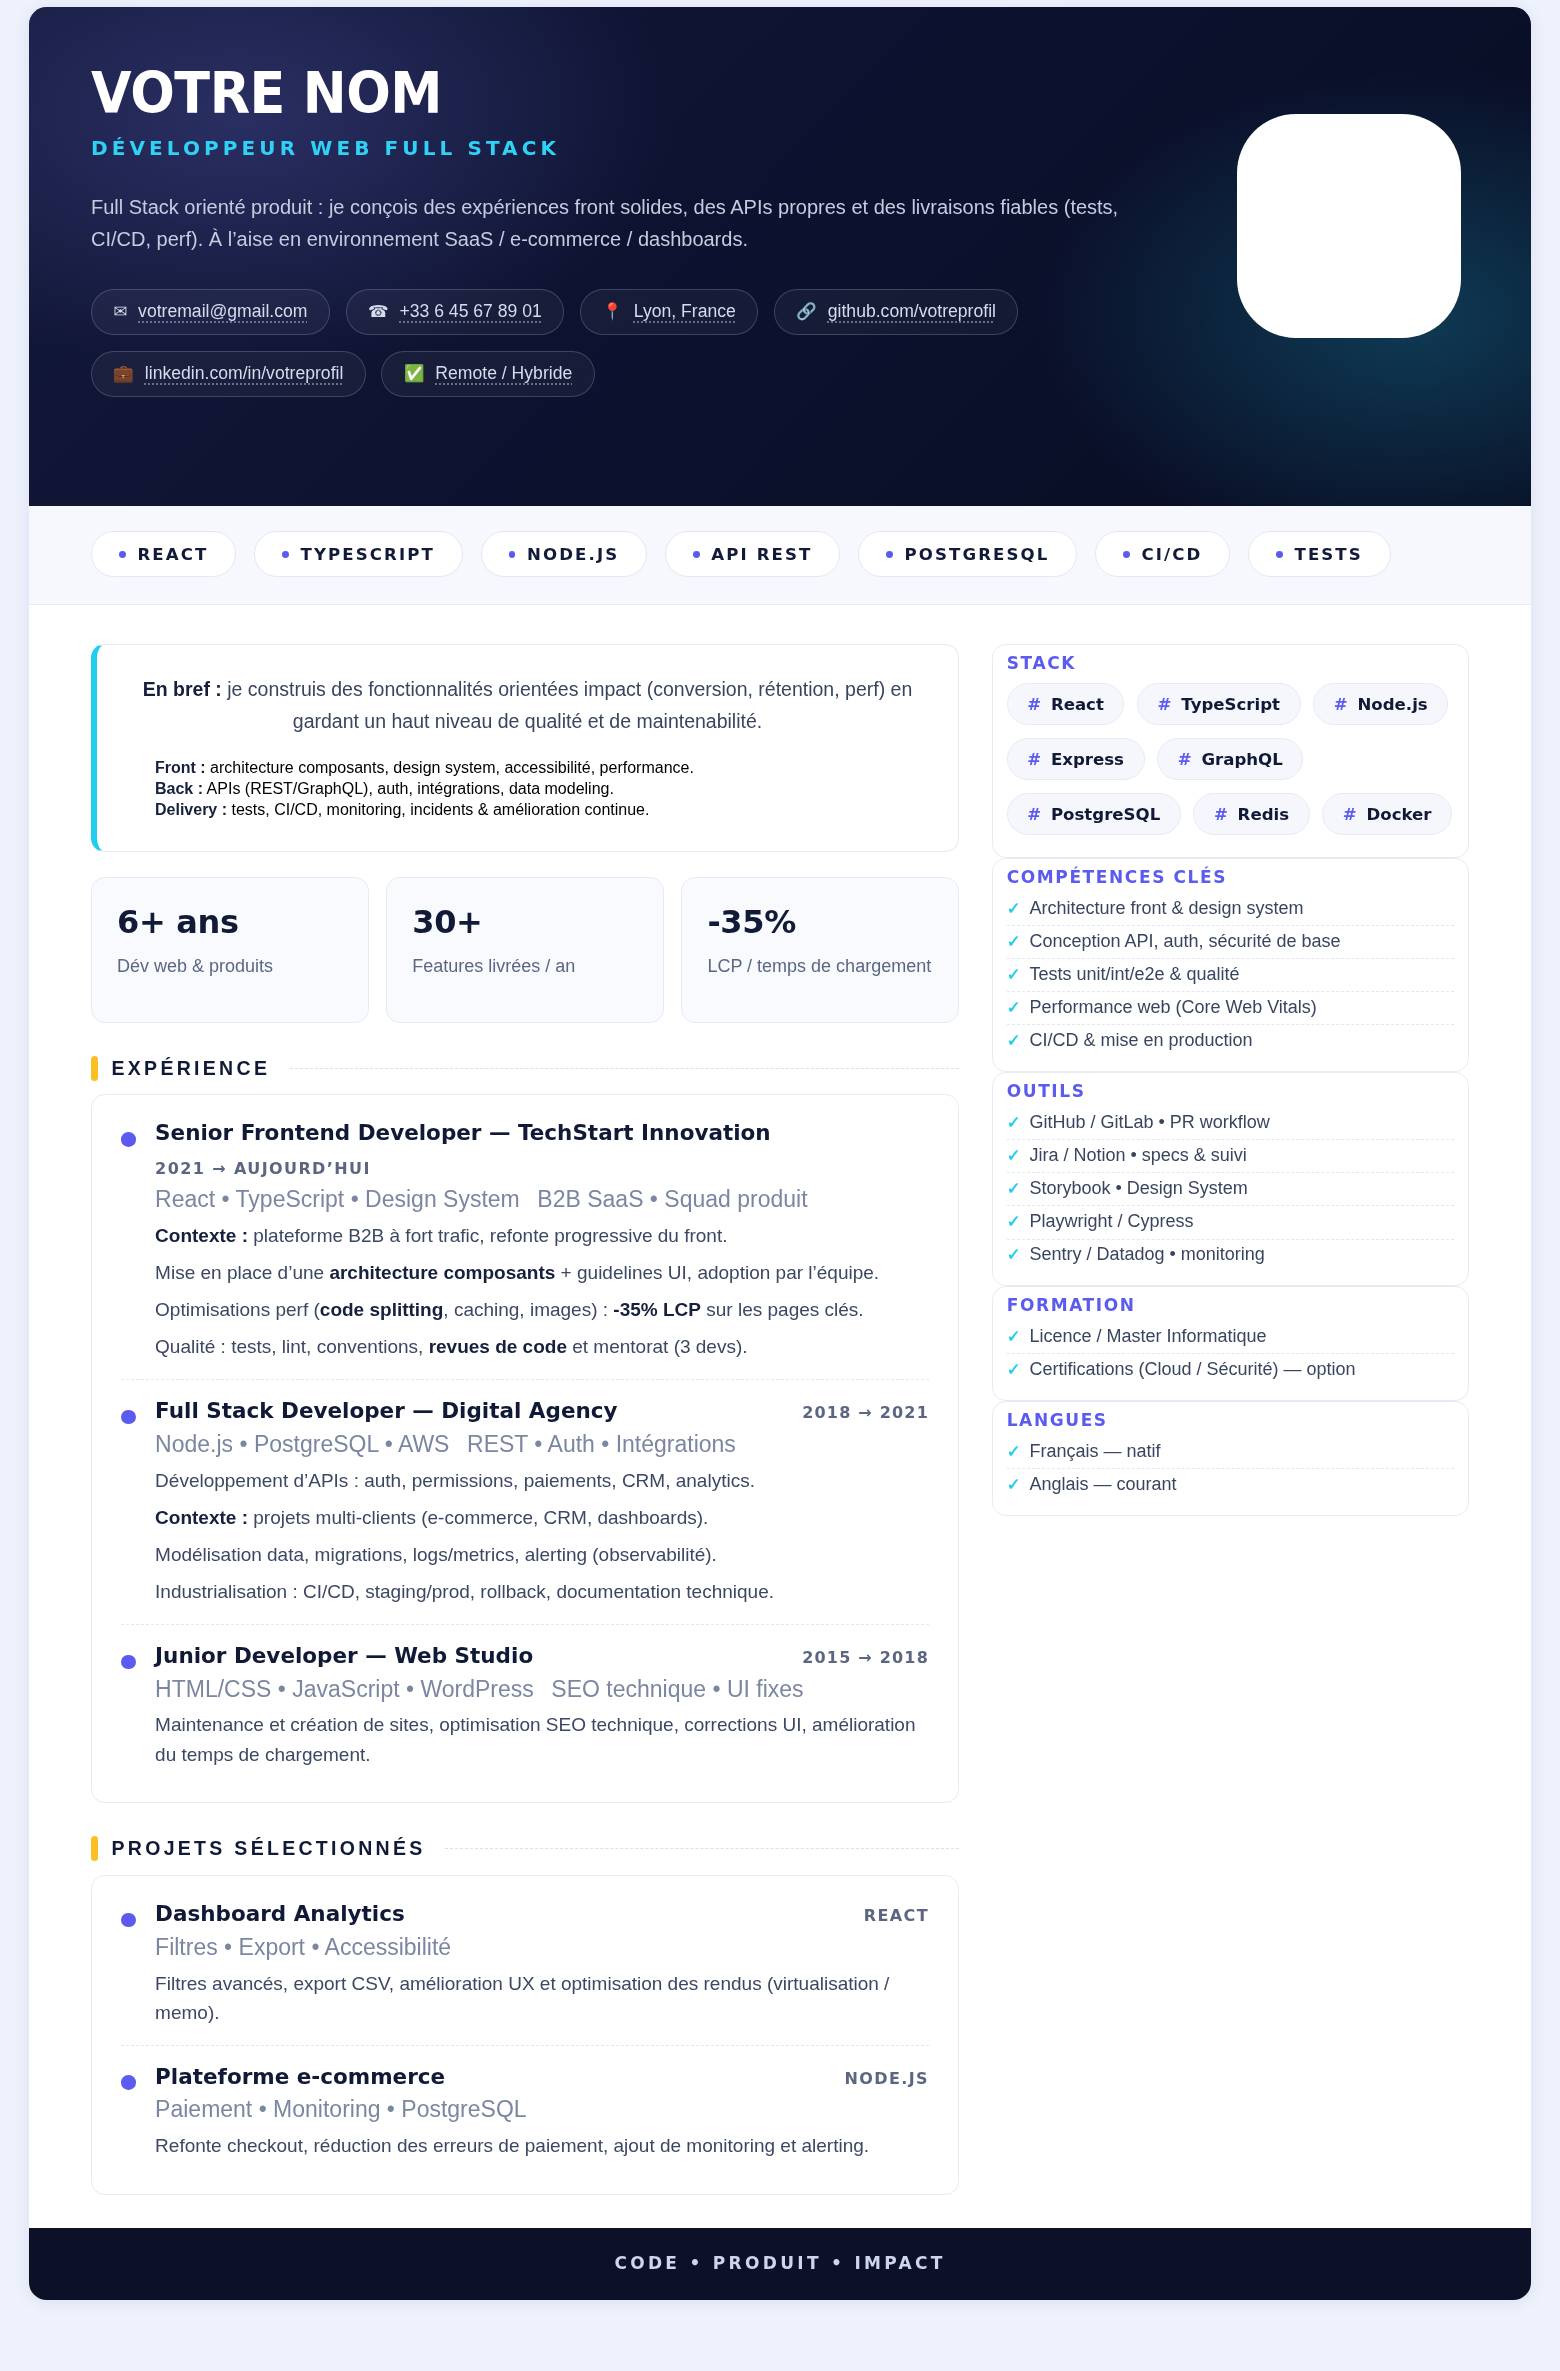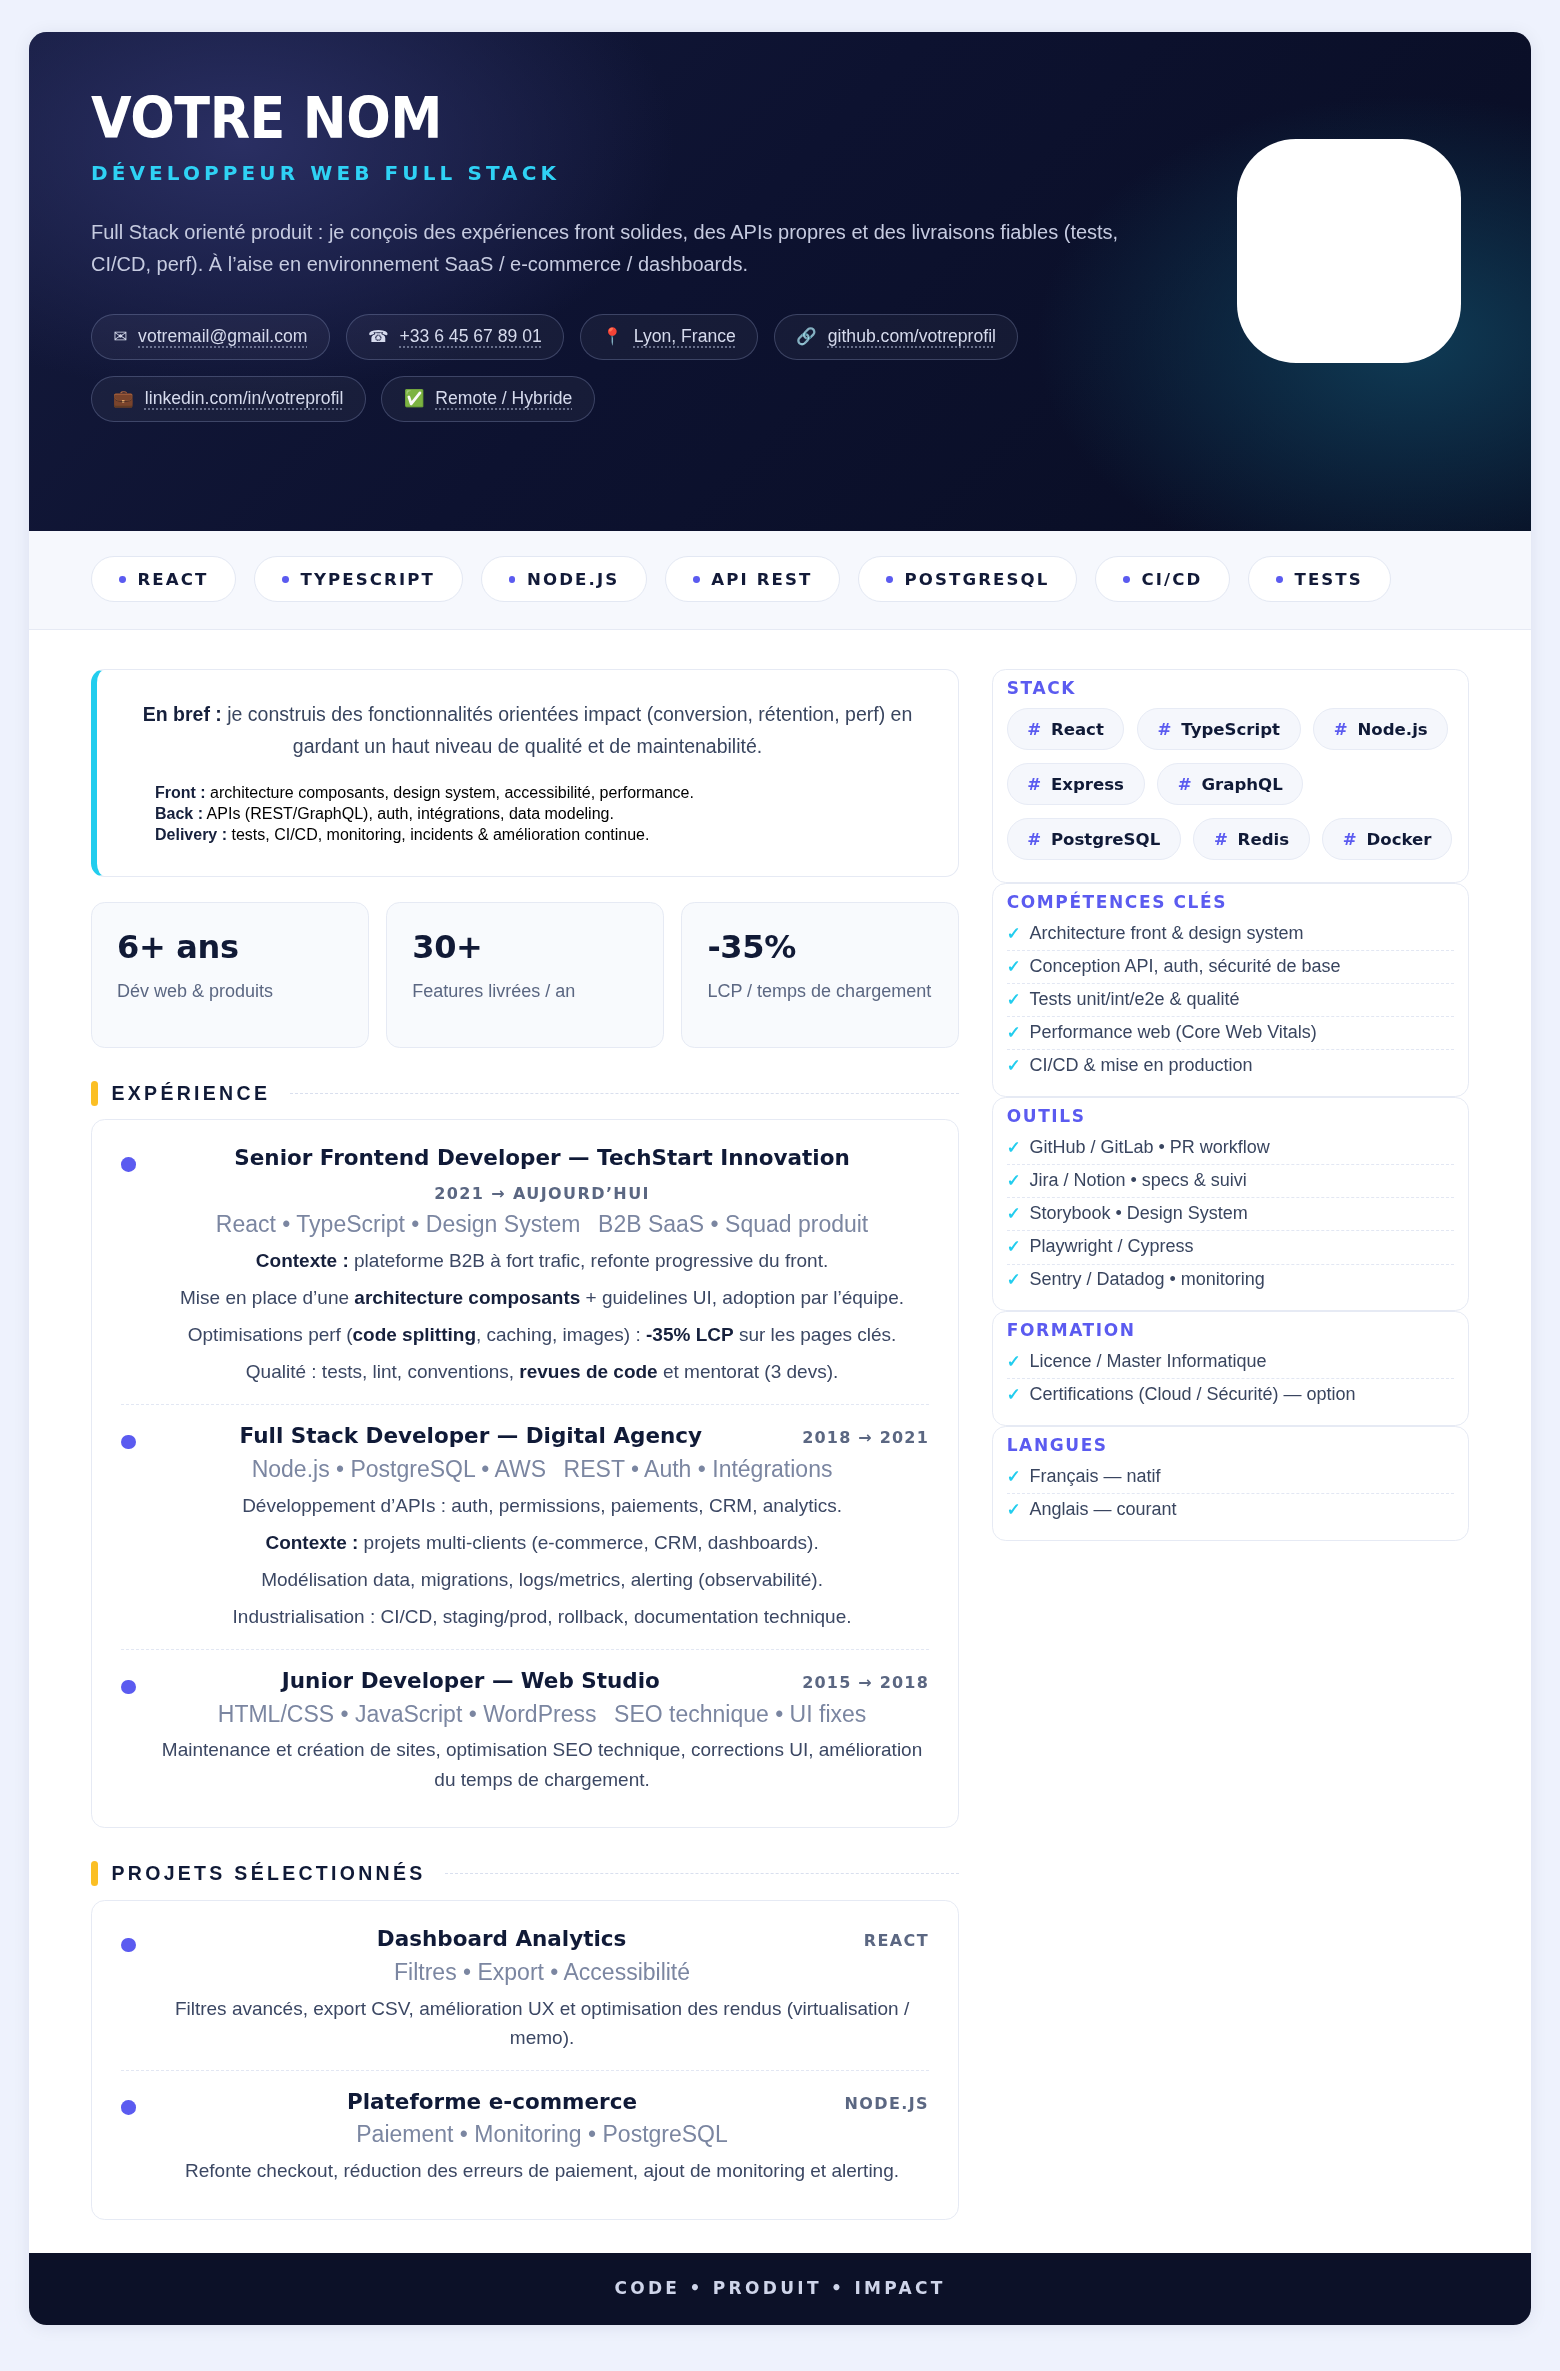--- a/index.html
+++ b/index.html
@@ -7,21 +7,21 @@
   html, body {
     width: 1560px;
     background: #eef2fd;
     font-family: "Liberation Sans", sans-serif;
     -webkit-font-smoothing: antialiased;
   }
   .page {
     width: 1235px;
     min-height: 2372px;
     background: #eef2fd;
-    padding: 32px 29px 0 29px;
+    padding: 7px 29px 0 29px;
   }
   .sheet {
     width: 1502px;
     margin: 0 auto;
     background: #ffffff;
     border-radius: 17.6px;
     overflow: hidden;
     box-shadow: 0 2px 17.6px rgba(20,24,60,.08);
   }
 
@@ -171,21 +171,21 @@
   .sec-head .rule { flex: 1; height: 1px; border-top: 1px dashed #d9dfee; margin-left: 5.9px; }
 
   .card {
     border: 1px solid #e6eaf4;
     border-radius: 13.7px;
     padding: 25px 29px 27px 29px;
   }
   .entry { display: flex; gap: 19.5px; padding-bottom: 5.9px; }
   .entry + .entry { border-top: 1px dashed #e2e7f3; padding-top: 17.6px; margin-top: 11.7px; }
   .bullet { width: 14.6px; height: 14.6px; border-radius: 50%; background: #5b5bf0; margin-top: 11.7px; flex: 0 0 auto; }
-  .entry-body { flex: 1; min-width: 0; text-align: center; }
+  .entry-body { flex: 1; min-width: 0; }
   .entry-top { display: flex; align-items: baseline; gap: 15.6px; }
   .entry-title {
     font-family: "DejaVu Sans", sans-serif;
     font-size: 21.5px; font-weight: 800; color: #101a37; flex: 1;
   }
   .entry-period-r {
     font-family: "DejaVu Sans", sans-serif;
     font-size: 16px; font-weight: 800; letter-spacing: 1.2px; color: #5b6782; white-space: nowrap;
   }
   .entry-period {

